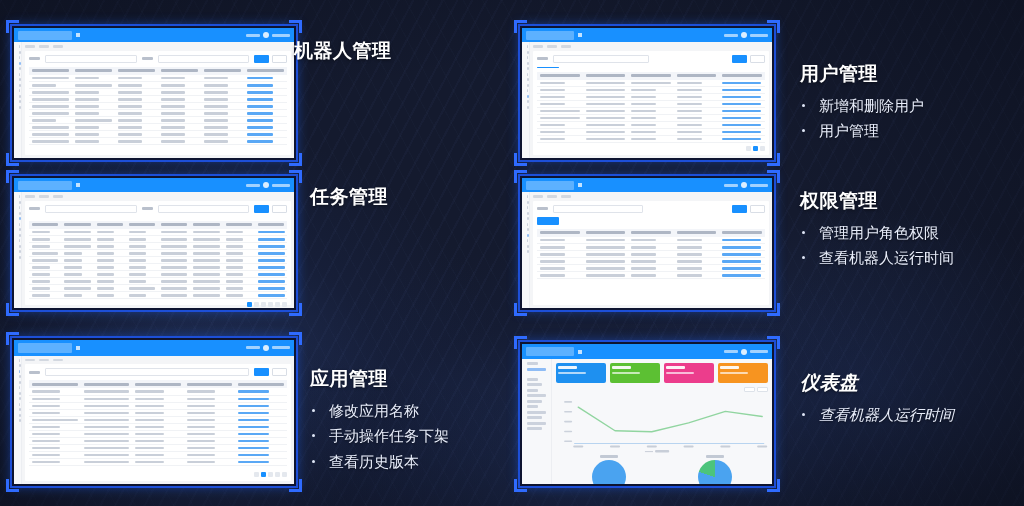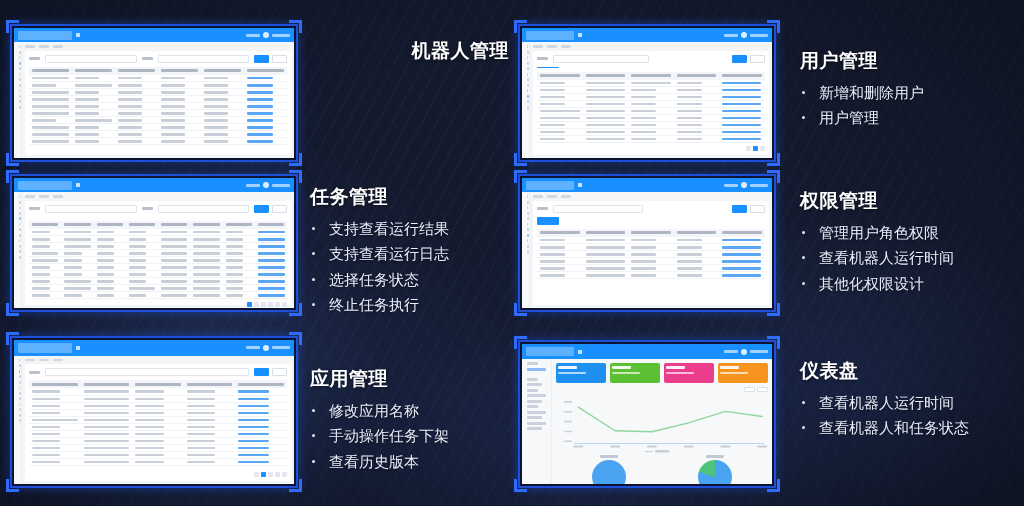--- a/index.html
+++ b/index.html
@@ -428,21 +428,21 @@
                         <div class="link"></div>
                       </td>
                     </tr>
                 </tbody>
               </table>
             </div>
           </div>
         </div>
       </div>
     </div>
-    <div class="txt" style="left:284px;top:14px;width:215px;text-align:right;">
+    <div class="txt" style="left:284px;top:14px;width:215px;">
       <h3>机器人管理</h3>
     </div>
   </div>
 
   <div class="block" style="left:518px;top:24px;">
     <div class="shot-frame" style="width:258px;height:138px;">
       <div class="shot-border"></div>
       <div class="corner tl"></div>
       <div class="corner tr"></div>
       <div class="corner bl"></div>
@@ -667,21 +667,21 @@
               <div class="pager">
                 <i></i>
                 <i class="on"></i>
                 <i></i>
               </div>
             </div>
           </div>
         </div>
       </div>
     </div>
-    <div class="txt" style="left:282px;top:24px;width:210px;">
+    <div class="txt" style="left:282px;top:37px;width:210px;">
       <h3>用户管理</h3>
       <ul class="bullets">
         <li>
             <span class="dot"></span>
             <span class="bt">新增和删除用户</span>
           </li>
         <li>
             <span class="dot"></span>
             <span class="bt">用户管理</span>
           </li>
@@ -1039,38 +1039,20 @@
                 <i></i>
                 <i></i>
               </div>
             </div>
           </div>
         </div>
       </div>
     </div>
     <div class="txt" style="left:300px;top:10px;width:215px;">
       <h3>任务管理</h3>
-      <ul class="bullets">
-        <li>
-            <span class="dot"></span>
-            <span class="bt">支持查看运行结果</span>
-          </li>
-        <li>
-            <span class="dot"></span>
-            <span class="bt">支持查看运行日志</span>
-          </li>
-        <li>
-            <span class="dot"></span>
-            <span class="bt">选择任务状态</span>
-          </li>
-        <li>
-            <span class="dot"></span>
-            <span class="bt">终止任务执行</span>
-          </li>
-      </ul>
     </div>
   </div>
 
   <div class="block" style="left:518px;top:174px;">
     <div class="shot-frame" style="width:258px;height:138px;">
       <div class="shot-border"></div>
       <div class="corner tl"></div>
       <div class="corner tr"></div>
       <div class="corner bl"></div>
       <div class="corner br"></div>
@@ -1247,24 +1229,20 @@
     <div class="txt" style="left:282px;top:14px;width:210px;">
       <h3>权限管理</h3>
       <ul class="bullets">
         <li>
             <span class="dot"></span>
             <span class="bt">管理用户角色权限</span>
           </li>
         <li>
             <span class="dot"></span>
             <span class="bt">查看机器人运行时间</span>
-          </li>
-        <li>
-            <span class="dot"></span>
-            <span class="bt">其他化权限设计</span>
           </li>
       </ul>
     </div>
   </div>
 
   <div class="block" style="left:10px;top:336px;">
     <div class="shot-frame" style="width:288px;height:152px;">
       <div class="shot-border"></div>
       <div class="corner tl"></div>
       <div class="corner tr"></div>
@@ -1641,28 +1619,24 @@
                 <div class="pie-col">
                   <div class="pie-cap"></div>
                   <div class="pie" id="pie1" style="background: conic-gradient(rgb(74, 163, 240) 0%, rgb(74, 163, 240) 80%, rgb(76, 196, 124) 80%, rgb(76, 196, 124) 100%);"></div>
                 </div>
               </div>
             </div>
           </div>
         </div>
       </div>
     </div>
-    <div class="txt" style="left:282px;top:18px;width:218px;">
+    <div class="txt" style="left:282px;top:30px;width:218px;font-style:italic;">
       <h3>仪表盘</h3>
       <ul class="bullets">
         <li>
             <span class="dot"></span>
             <span class="bt">查看机器人运行时间</span>
           </li>
-        <li>
-            <span class="dot"></span>
-            <span class="bt">查看机器人和任务状态</span>
-          </li>
       </ul>
     </div>
   </div>
 
 </div>
 
 </body></html>

